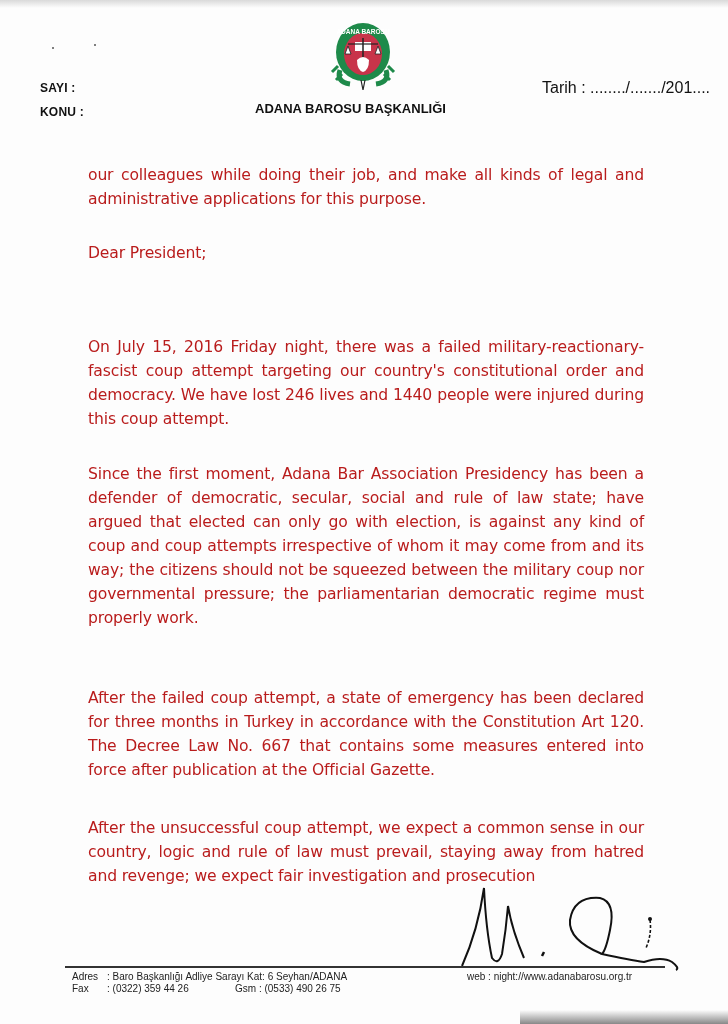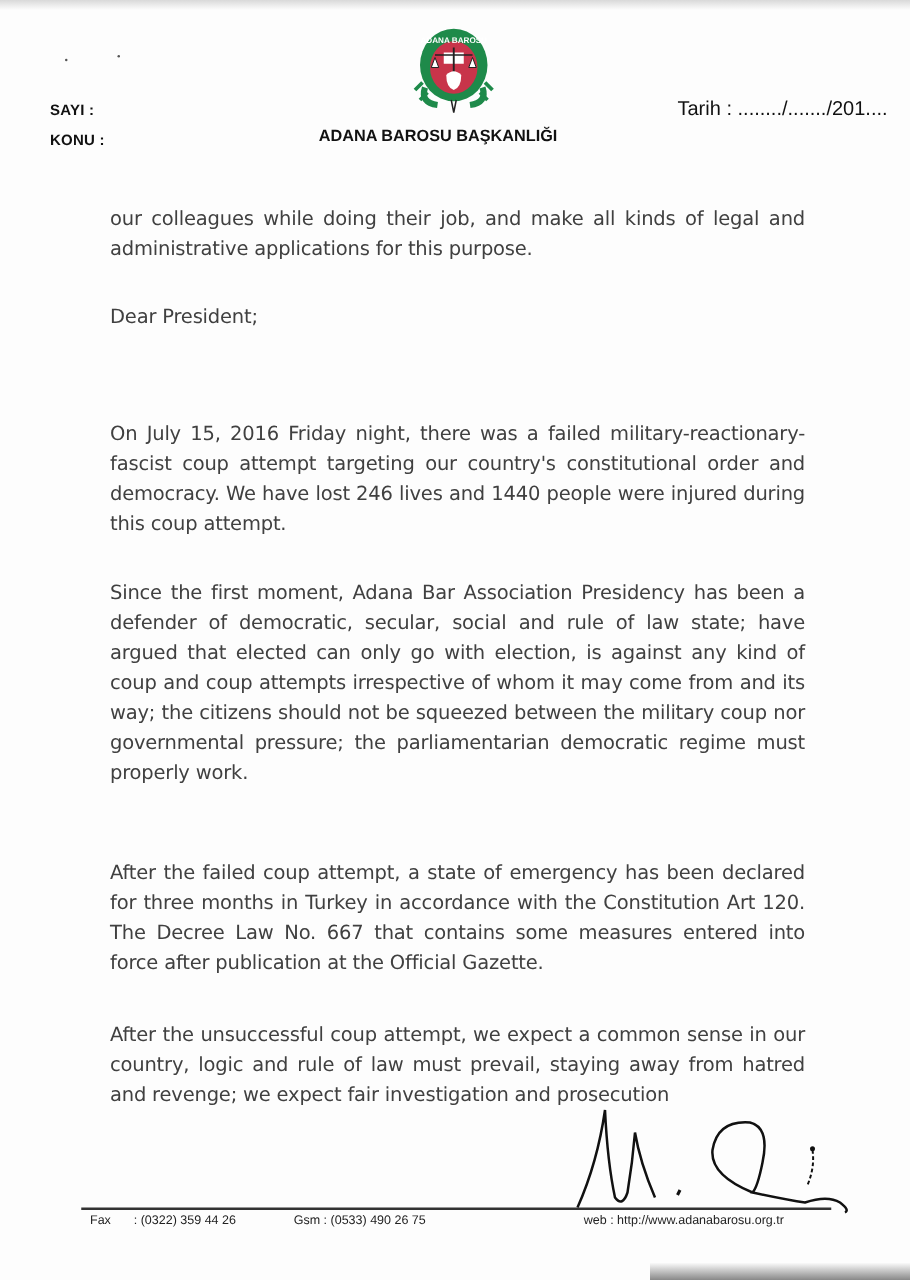--- a/index.html
+++ b/index.html
@@ -3,21 +3,21 @@
 <meta charset="utf-8">
 <style>
   html,body{margin:0;padding:0;}
   body{width:728px;height:1024px;background:#fdfdfd;position:relative;overflow:hidden;font-family:"Liberation Sans",sans-serif;color:#111;}
   .topshade{position:absolute;left:0;top:0;width:728px;height:8px;background:linear-gradient(#d9d9d9,#fdfdfd);}
   .dot{position:absolute;width:2px;height:2px;background:#555;border-radius:1px;}
   .logo{position:absolute;left:328px;top:20px;width:70px;height:72px;}
   .hdr-label{position:absolute;font-size:12px;font-weight:bold;letter-spacing:0.2px;}
   .hdr-title{position:absolute;left:255px;top:101px;font-size:13px;font-weight:bold;}
   .tarih{position:absolute;left:542px;top:79px;font-size:16px;}
-  .body-text{position:absolute;left:88px;width:556px;font-family:"DejaVu Sans",sans-serif;font-size:15.6px;line-height:24px;color:#404040;text-align:justify;letter-spacing:-0.15px;}
+  .body-text{position:absolute;left:88px;width:556px;font-family:"DejaVu Sans",sans-serif;font-size:15.6px;line-height:24px;color:#b91c1c;text-align:justify;letter-spacing:-0.15px;}
   .body-text p{margin:0;}
   .footer-line{position:absolute;left:65px;top:966px;width:600px;height:2px;background:#333;}
   .foot{position:absolute;font-size:10px;line-height:11.5px;color:#222;}
   .foot .lbl{display:inline-block;width:35px;}
   .sig{position:absolute;left:440px;top:870px;width:288px;height:110px;}
   .bottomshade{position:absolute;left:520px;top:1010px;width:208px;height:14px;background:linear-gradient(#fdfdfd,#888);}
 </style>
 </head>
 <body>
 
@@ -66,17 +66,18 @@
 <svg class="sig" viewBox="0 0 288 110">
   <path d="M22 96 Q38 60 44 18 Q46 60 52 88 Q58 96 62 84 Q66 60 68 36 Q72 60 84 88" stroke="#111" stroke-width="2" fill="none"></path>
   <path d="M104 82 L102 86" stroke="#111" stroke-width="2.5"></path>
   <path d="M162 84 Q128 70 130 50 Q134 26 160 28 Q176 32 170 60 Q166 80 162 84 Q190 90 204 92 Q222 86 232 92 Q240 98 236 100" stroke="#111" stroke-width="2" fill="none"></path>
   <path d="M210 50 Q212 64 206 78" stroke="#111" stroke-width="1.6" fill="none" stroke-dasharray="3 2"></path>
   <circle cx="210" cy="49" r="2" fill="#111"></circle>
 </svg>
 
 <div class="footer-line"></div>
 <div class="foot" style="left:72px;top:971px">
+  <div><span class="lbl">Adres</span><span>: Baro Başkanlığı Adliye Sarayı Kat: 6 Seyhan/ADANA</span></div>
   <div><span class="lbl">Fax</span><span style="display:inline-block;width:128px">: (0322) 359 44 26</span><span>Gsm : (0533) 490 26 75</span></div>
 </div>
-<div class="foot" style="left:467px;top:971px">web : http://www.adanabarosu.org.tr</div>
+<div class="foot" style="left:467px;top:971px">web : night://www.adanabarosu.org.tr</div>
 <div class="foot" style="left:425px;top:1030px">e- mail : adanabarosu@adanabarosu.org.tr</div>
 <div class="bottomshade"></div>
 
 </body></html>

